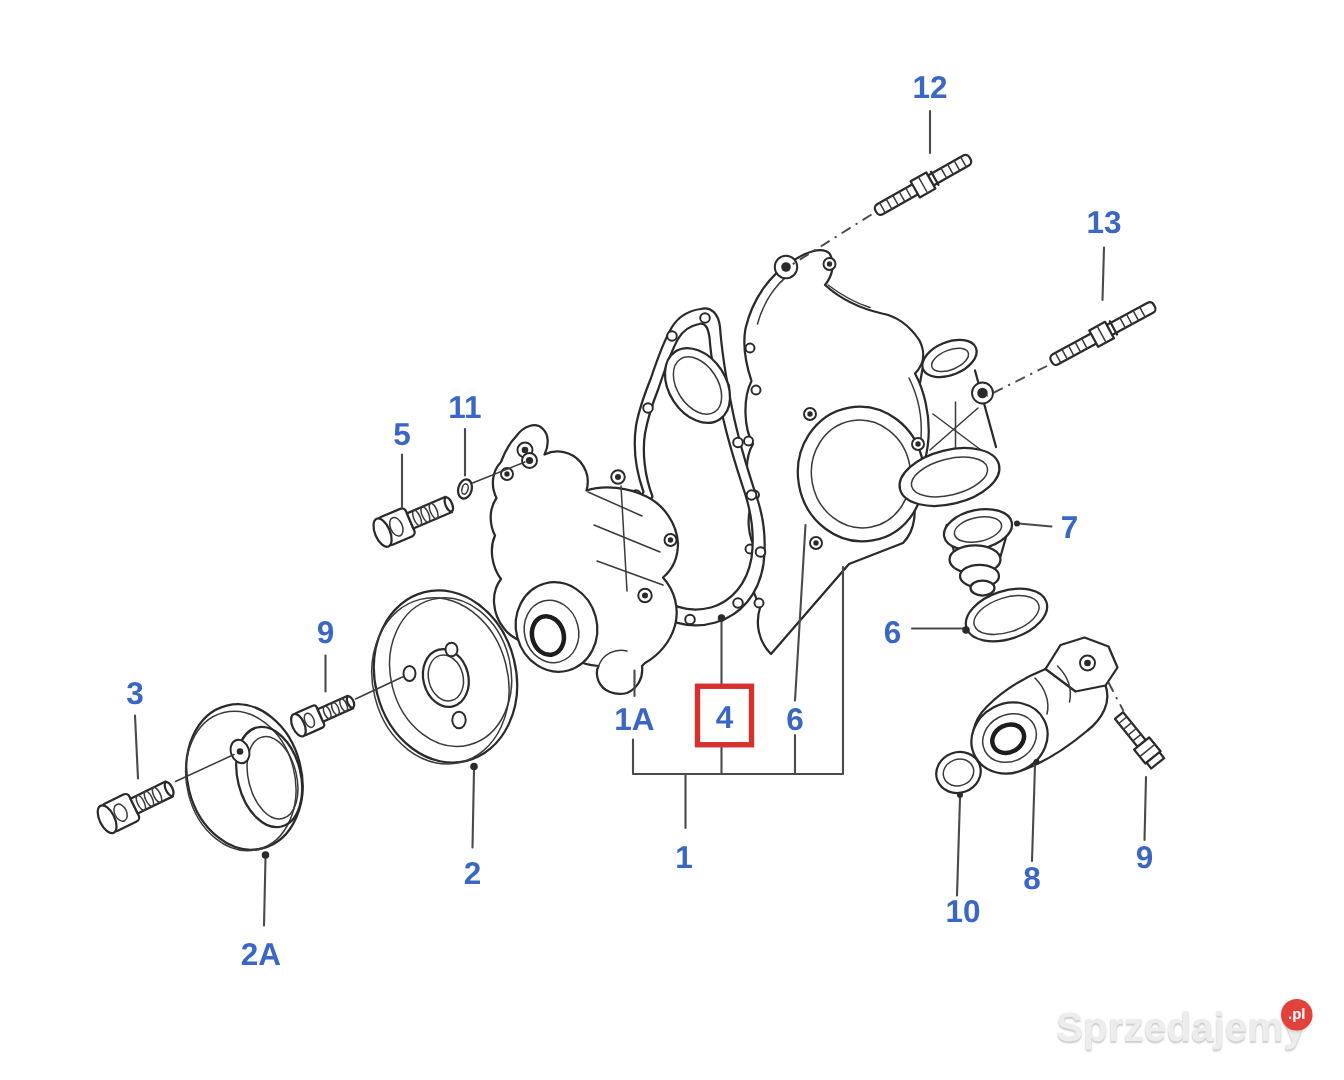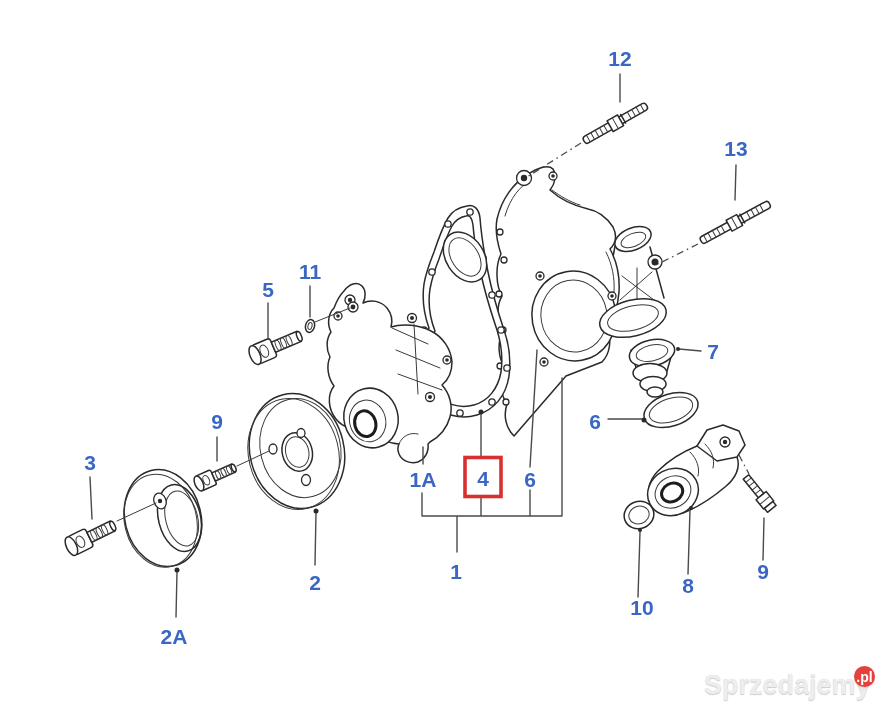--- a/index.html
+++ b/index.html
@@ -12,21 +12,21 @@
   .bore{stroke:#1c1c1c;fill:none;stroke-width:3;}
   .hole{stroke:#2a2a2a;fill:#ffffff;stroke-width:1.3;}
   .dark{fill:#2a2a2a;stroke:none;}
   .leader{stroke:#4a4a4a;fill:none;stroke-width:1.4;stroke-linecap:round;}
   .dashdot{stroke:#4a4a4a;fill:none;stroke-width:1.3;stroke-dasharray:7 4 1.5 4;}
   .part-label{font-family:"Liberation Sans",sans-serif;font-weight:bold;font-size:21px;
               text-anchor:middle;}
   #watermark-text{position:absolute;left:704px;top:670px;font-size:27px;font-weight:bold;
     letter-spacing:0px;color:#ededed;text-shadow:0 1px 1px rgba(150,150,150,.45),0 0 1px #dcdcdc;}
   #watermark-badge{position:absolute;left:854px;top:666px;width:21px;height:21px;border-radius:50%;
-    color:#fff;font-size:14px;font-weight:bold;display:flex;align-items:center;justify-content:center;
+    color:#fff;font-size:10px;font-weight:bold;display:flex;align-items:center;justify-content:center;
     box-shadow:0 1px 2px rgba(0,0,0,.15);}
 </style>
 </head>
 <body>
 
 <div id="stage">
   <svg id="diagram" width="896" height="720" viewBox="0 0 896 720">
 
     <g>
       <line class="art" x1="615" y1="246" x2="606" y2="296"></line>

